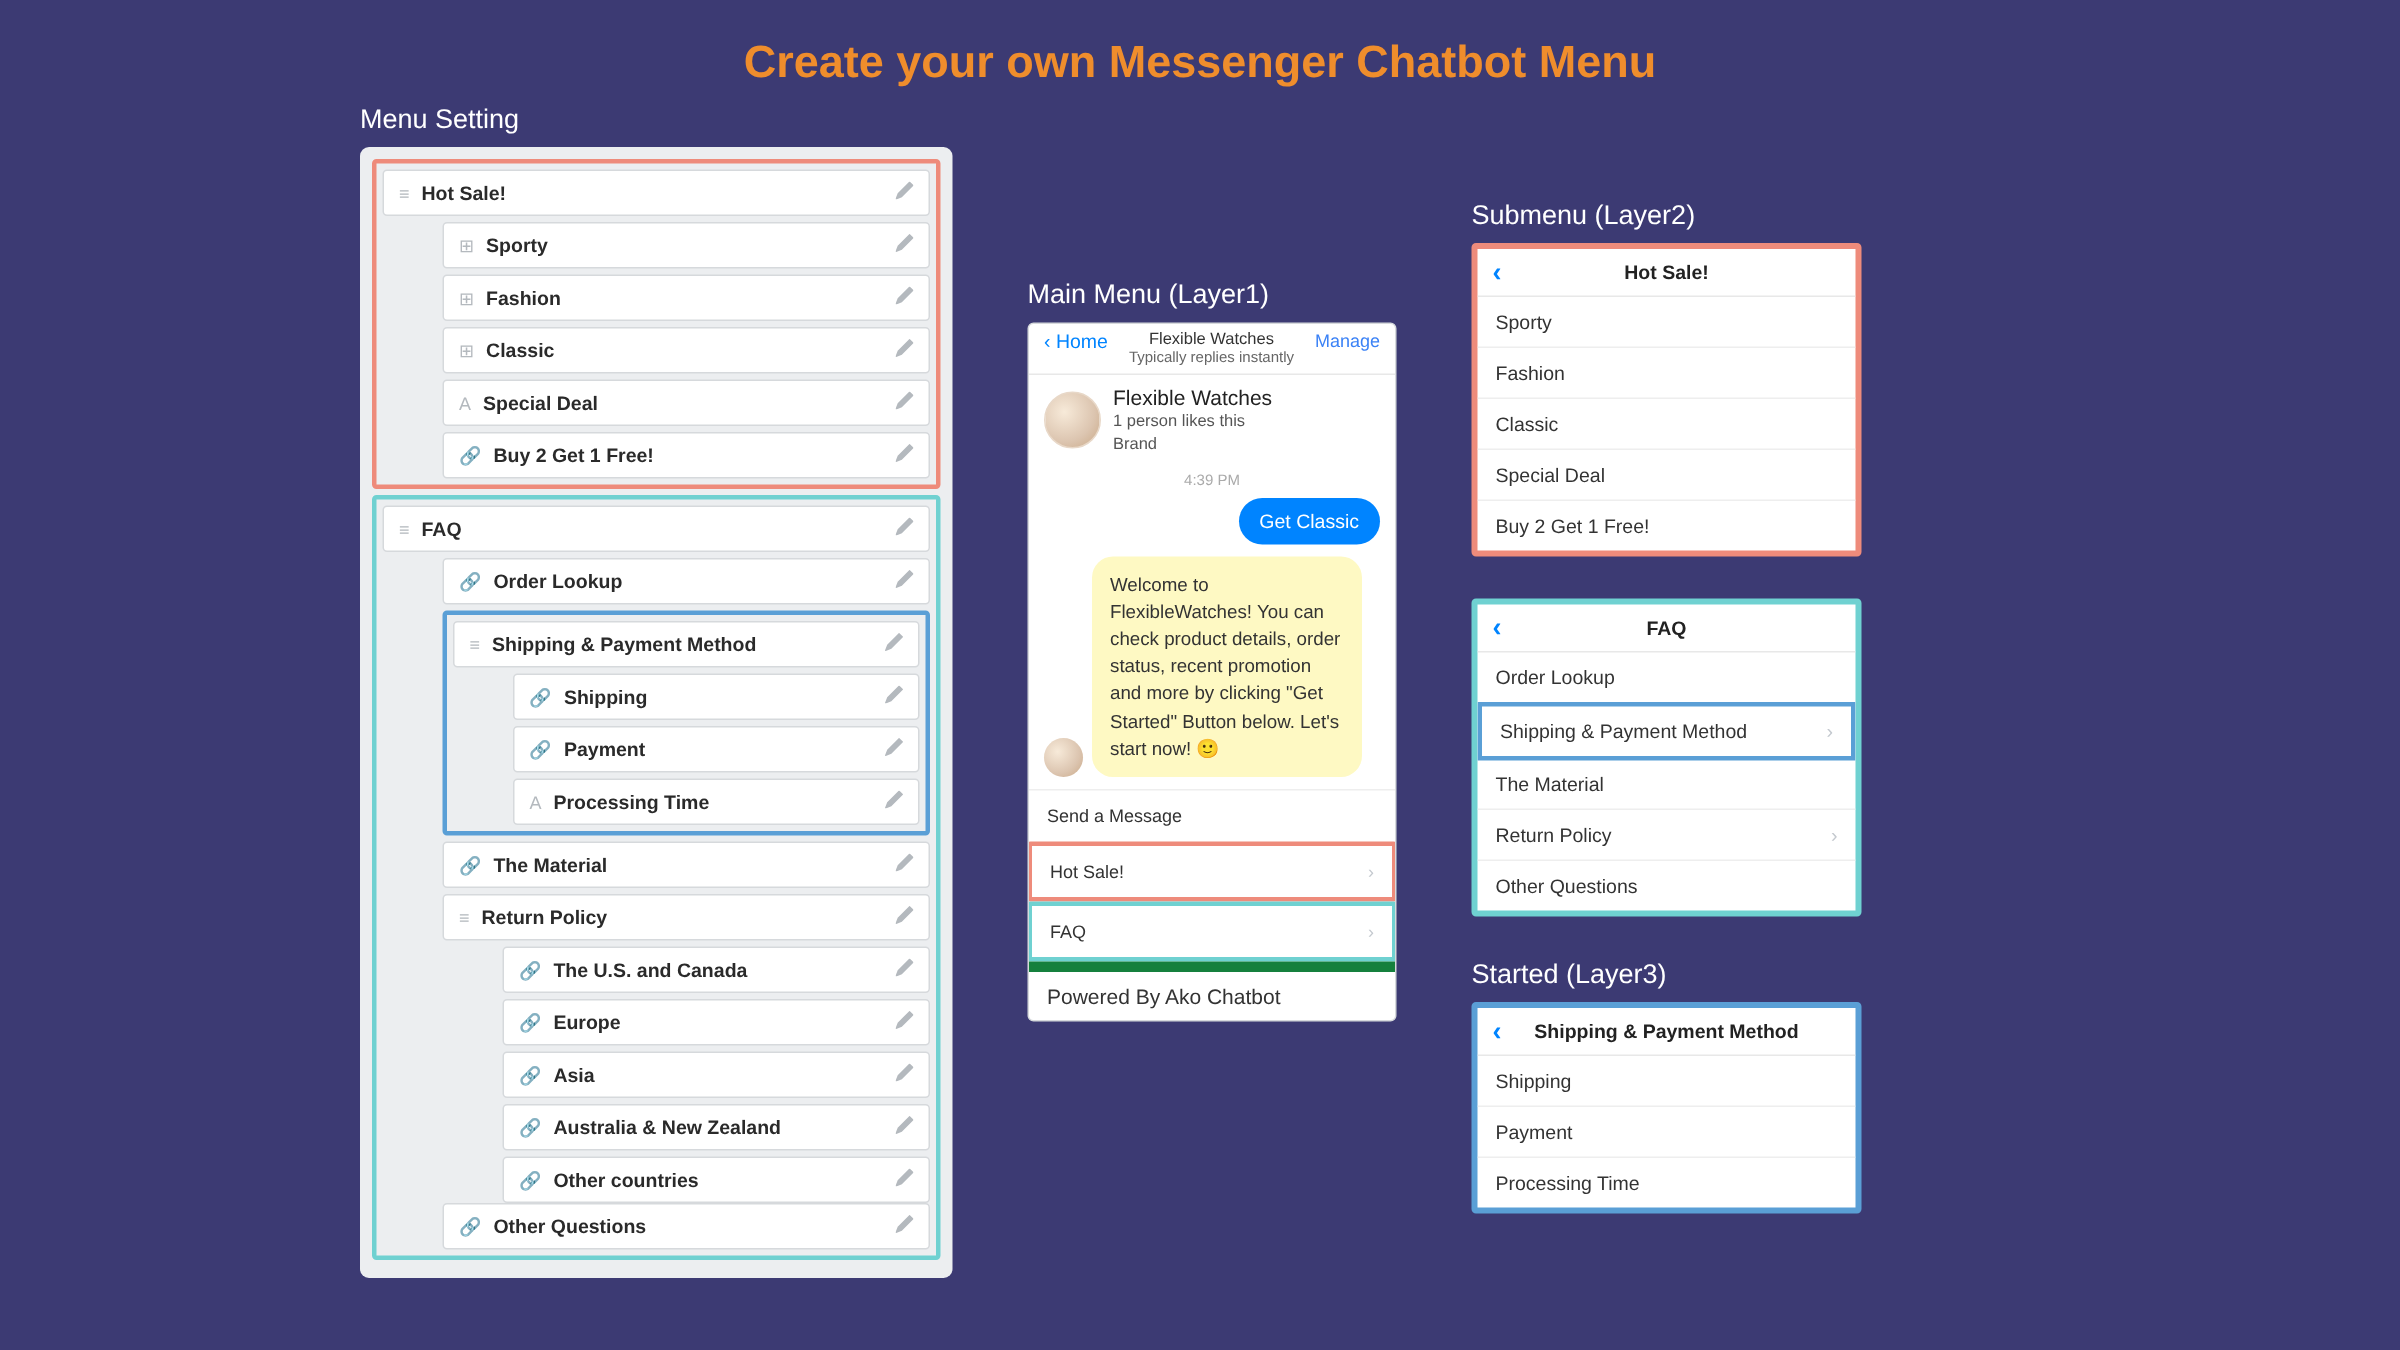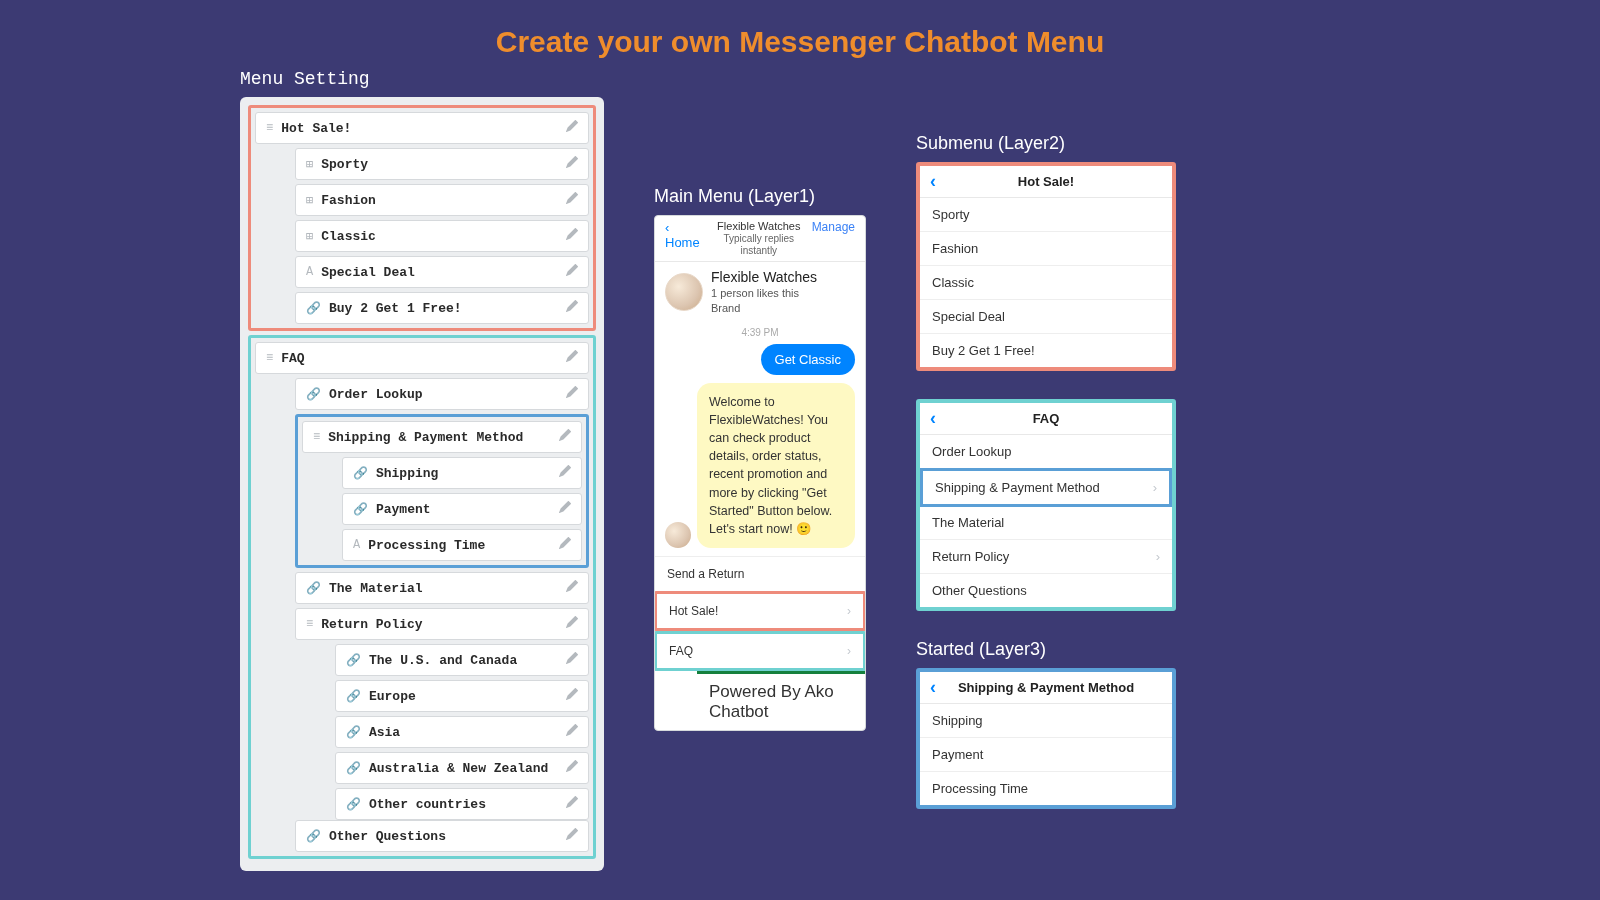--- a/index.html
+++ b/index.html
@@ -2,36 +2,36 @@
 <html><head>
 <meta charset="utf-8">
 <style>
 * { margin: 0; padding: 0; box-sizing: border-box; }
 body { background: #3c3a73; font-family: -apple-system, BlinkMacSystemFont, "Segoe UI", Helvetica, Arial, sans-serif; width: 1600px; height: 900px; overflow: hidden; position: relative; }
 .title { text-align: center; font-size: 30px; color: #ef8d2c; font-weight: 700; padding: 25px 0 10px; }
 .section-label { color: white; font-size: 18px; margin-bottom: 8px; }
 .container { display: flex; gap: 50px; padding: 0 240px; align-items: flex-start; }
 
 
-.menu-panel { width: 364px; font-family: Liberation Mono, monospace; }
+.menu-panel { width: 395px; }
 .menu-setting { background: #eceef0; border-radius: 6px; padding: 8px; }
 .menu-group { border: 3px solid; border-radius: 3px; padding: 4px; margin-bottom: 4px; }
 .menu-group.salmon { border-color: #ee8b7b; }
 .menu-group.teal { border-color: #6fd1d1; }
 .menu-group.blue { border-color: #5a9fd6; margin: 4px 0; }
 .menu-row { background: white; border: 1px solid #d6d9dc; border-radius: 3px; margin-bottom: 4px; display: flex; align-items: center; padding: 7px 10px; font-size: 13px; }
 .menu-row:last-child { margin-bottom: 0; }
 .indent-1 { margin-left: 40px; }
 .menu-group .indent-1 { margin-left: 40px; }
 .menu-row .drag { color: #b4b9be; margin-right: 8px; font-size: 12px; }
 .menu-row .lbl { flex: 1; color: #2a2a2a; font-weight: 600; }
 .menu-row .edit { color: #b4b9be; font-size: 12px; cursor: pointer; }
 
 
-.phone-col { width: 212px; margin-top: 117px; }
+.phone-col { width: 246px; margin-top: 117px; }
 .phone { background: white; border-radius: 4px; overflow: hidden; border: 1px solid #d6d9dc; font-size: 12px; }
 .phone-header { display: flex; justify-content: space-between; align-items: flex-start; padding: 4px 10px; border-bottom: 1px solid #e8e8e8; }
 .phone-header .back-link { color: #0084ff; font-size: 13px; }
 .phone-header .center { text-align: center; font-size: 10px; color: #666; line-height: 1.2; }
 .phone-header .center .brand { color: #333; font-size: 11px; }
 .phone-header .manage { color: #3b82f6; font-size: 12px; }
 .phone-profile { display: flex; align-items: center; padding: 6px 10px; gap: 8px; }
 .avatar { width: 38px; height: 38px; border-radius: 50%; background: radial-gradient(circle at 35% 35%, #f7ead9, #dcc5b0 60%, #c9a886); border: 1px solid #e8d8c8; flex-shrink: 0; }
 .phone-profile .info { font-size: 11px; color: #555; }
 .phone-profile .name { font-size: 14px; color: #222; font-weight: 400; }
@@ -40,21 +40,21 @@
 .bubble-row { display: flex; justify-content: flex-end; padding: 0 10px 8px; }
 .get-started { background: #0084ff; color: white; padding: 8px 14px; border-radius: 18px; font-size: 13px; }
 .message-row { display: flex; align-items: flex-end; padding: 0 10px 8px; gap: 6px; }
 .small-avatar { width: 26px; height: 26px; border-radius: 50%; background: radial-gradient(circle at 35% 35%, #f7ead9, #dcc5b0 60%, #c9a886); flex-shrink: 0; }
 .message-bubble { background: #fef9c3; color: #333; padding: 10px 12px; border-radius: 14px; font-size: 12.5px; line-height: 1.45; max-width: 180px; }
 .send-msg { padding: 10px 12px; font-size: 12px; color: #333; border-top: 1px solid #eee; }
 .menu-option { padding: 10px 12px; font-size: 12px; color: #333; display: flex; justify-content: space-between; align-items: center; border-top: 1px solid #eee; }
 .menu-option.high-salmon { background: #fff; border: 3px solid #ee8b7b; border-radius: 2px; margin: 0 -1px; }
 .menu-option.high-teal { background: #fff; border: 3px solid #6fd1d1; border-radius: 2px; margin: 0 -1px; }
 .chev { color: #c4c9cf; }
-.powered { padding: 8px 12px; font-size: 17px; color: #333; border-top: 3px solid #15803d; margin-left: 42px; }
+.powered { padding: 8px 12px; font-size: 14px; color: #333; border-top: 7px solid #15803d; }
 
 
 .sub-col { width: 260px; margin-top: 64px; }
 .sub-col .group { margin-bottom: 28px; }
 .submenu { background: white; border-radius: 3px; overflow: hidden; }
 .submenu.salmon-b { border: 4px solid #ee8b7b; }
 .submenu.teal-b { border: 4px solid #6fd1d1; }
 .submenu.blue-b { border: 4px solid #5a9fd6; }
 .submenu-header { display: flex; align-items: center; padding: 8px 10px; border-bottom: 1px solid #e8e8e8; position: relative; }
 .submenu-header .back { color: #0084ff; position: absolute; left: 10px; font-size: 18px; font-weight: 600; }
@@ -251,21 +251,21 @@
         </div>
       </div>
       <div class="timestamp">4:39 PM</div>
       <div class="bubble-row">
           <div class="get-started">Get Classic</div>
         </div>
       <div class="message-row">
         <div class="small-avatar"></div>
         <div class="message-bubble">Welcome to FlexibleWatches! You can check product details, order status, recent promotion and more by clicking "Get Started" Button below. Let's start now! 🙂</div>
       </div>
-      <div class="send-msg">Send a Return</div>
+      <div class="send-msg">Send a Message</div>
       <div class="menu-option high-salmon">
           <span>Hot Sale!</span>
           <span class="chev">›</span>
         </div>
       <div class="menu-option high-teal">
           <span>FAQ</span>
           <span class="chev">›</span>
         </div>
       <div class="powered">Powered By Ako Chatbot</div>
     </div>

